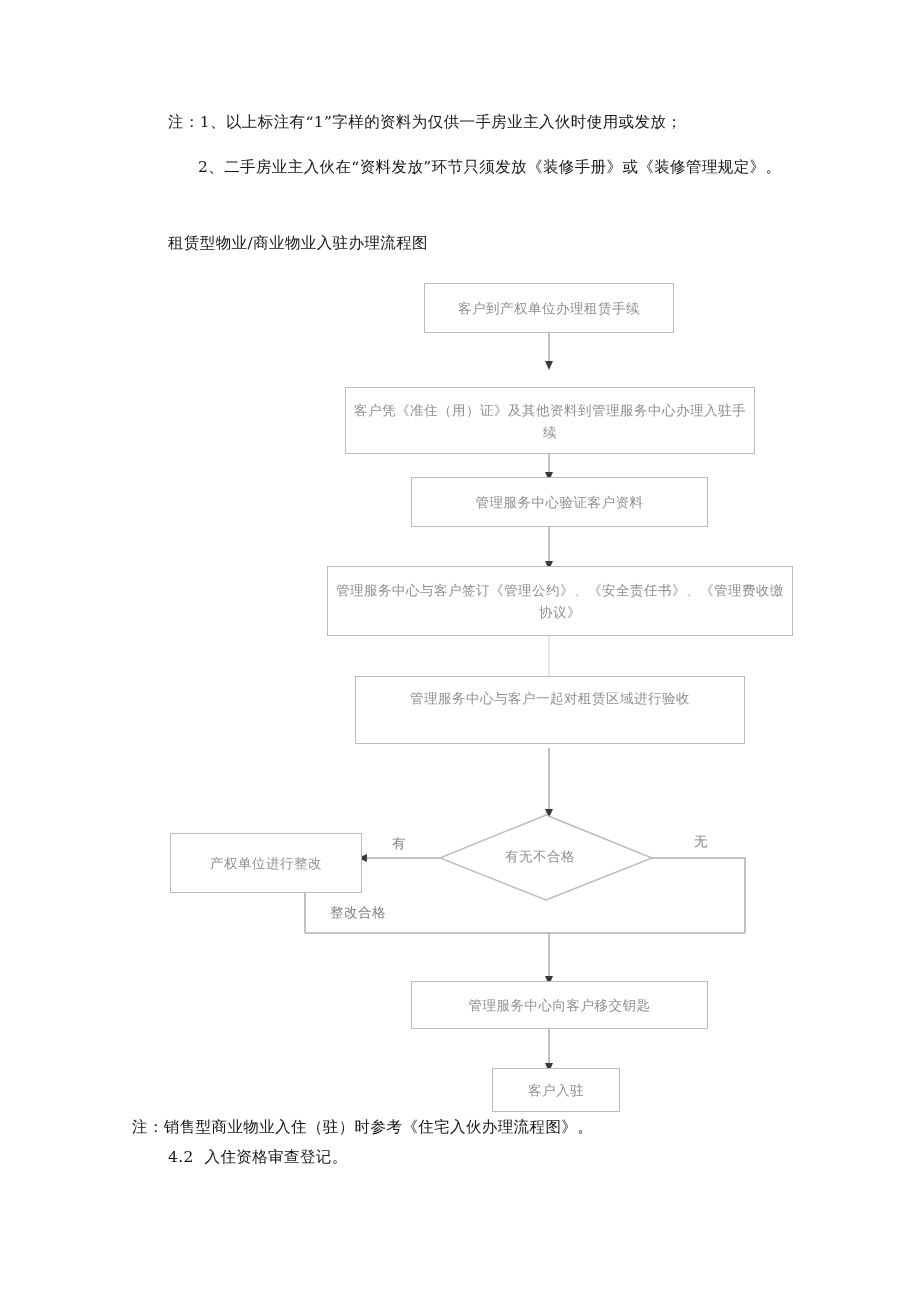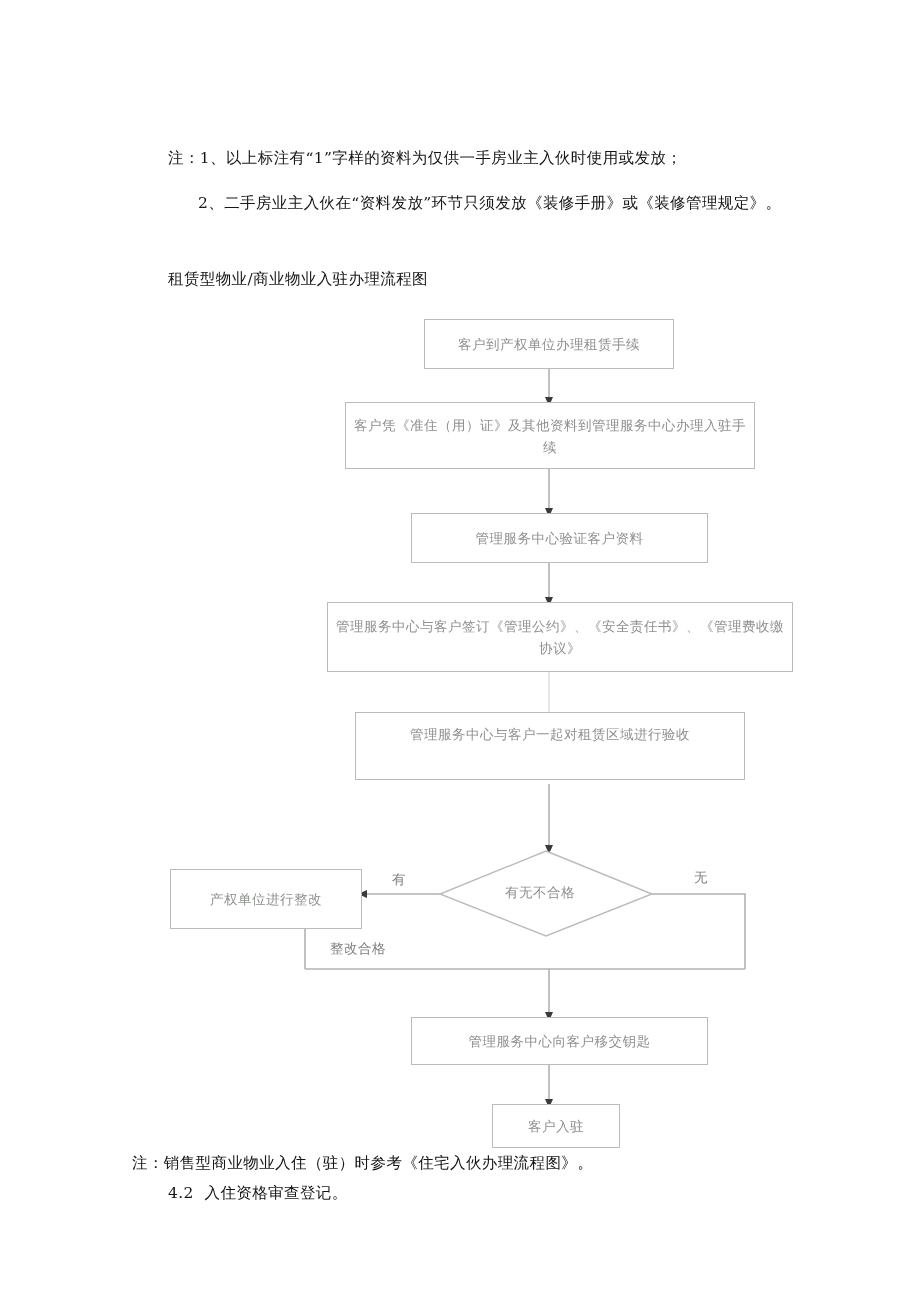--- a/index.html
+++ b/index.html
@@ -12,21 +12,20 @@
     height: 1301px;
     position: relative;
     font-family: "DejaVu Serif", "Liberation Serif", serif;
     color: #1a1a1a;
     overflow: hidden;
   }
 
   .page {
     position: absolute;
     inset: 0;
-    margin-top: 36px;
   }
 
   
   .para {
     position: absolute;
     font-size: 15.5px;
     line-height: 30px;
     letter-spacing: 0.4px;
     color: #161616;
     white-space: pre-wrap;
@@ -128,21 +127,21 @@
       <line x1="549" y1="933" x2="549" y2="981" marker-end="url(#arrow)"></line>
 
       <line x1="549" y1="1029" x2="549" y2="1068" marker-end="url(#arrow)"></line>
     </g>
   </svg>
 
   <div class="node" style="left:424px; top:283px; width:250px; height:50px;">
     <span class="inner">客户到产权单位办理租赁手续</span>
   </div>
 
-  <div class="node" style="left:345px; top:366px; width:410px; height:67px;">
+  <div class="node" style="left:345px; top:387px; width:410px; height:67px;">
     <span class="inner">客户凭《准住（用）证》及其他资料到管理服务中心办理入驻手续</span>
   </div>
 
   <div class="node" style="left:411px; top:477px; width:297px; height:50px;">
     <span class="inner">管理服务中心验证客户资料</span>
   </div>
 
   <div class="node" style="left:327px; top:566px; width:466px; height:70px;">
     <span class="inner">管理服务中心与客户签订《管理公约》、《安全责任书》、《管理费收缴协议》</span>
   </div>

